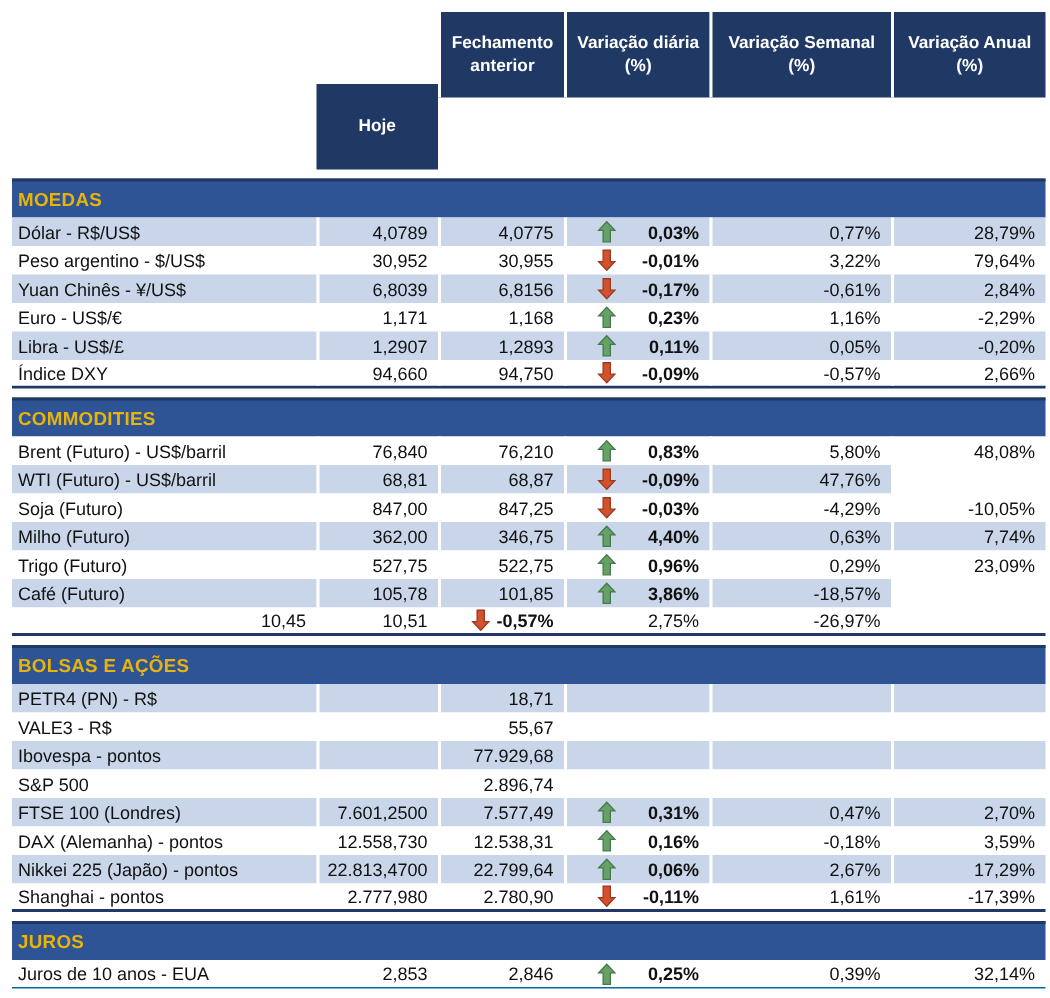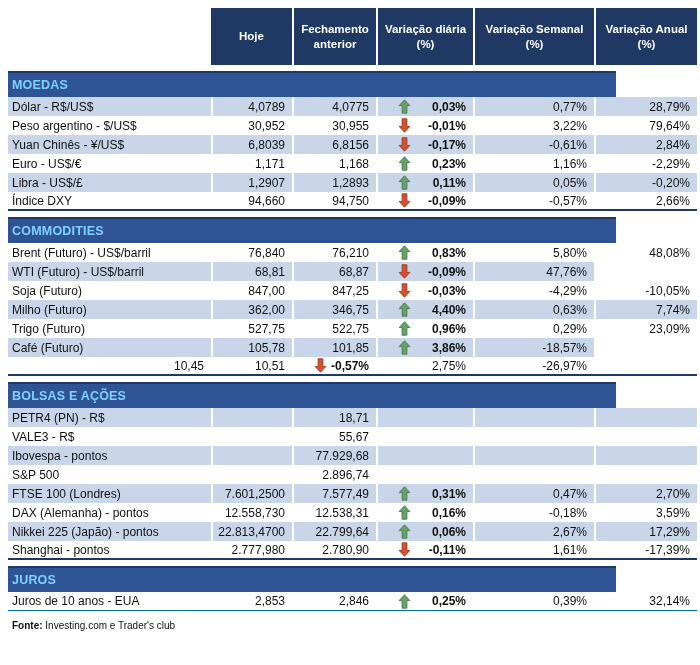--- a/index.html
+++ b/index.html
@@ -38,29 +38,29 @@
     font-size:11.5px;
     line-height:1.3;
     display:flex;
     align-items:center;
     justify-content:center;
     text-align:center;
     height:57px;
     padding:2px 5px;
     border-left:2px solid #ffffff;
   }
-  .hcell.first{border-left:none;}
+  .hcell.first{border-left:none;margin-top:48px;}
   
   .band{
-    width:608px;
+    width:689px;
     height:26px;
     margin-top:6px;
     background:var(--band-bg);
     border-top:2px solid var(--header-bg);
-    color:#7dd3fc;
+    color:#eab308;
     font-weight:bold;
     font-size:12.5px;
     display:flex;
     align-items:center;
     padding-left:4px;
     letter-spacing:.2px;
   }
   
   .row{height:19px;}
   .row.blue .cell{background:var(--row-alt);}

